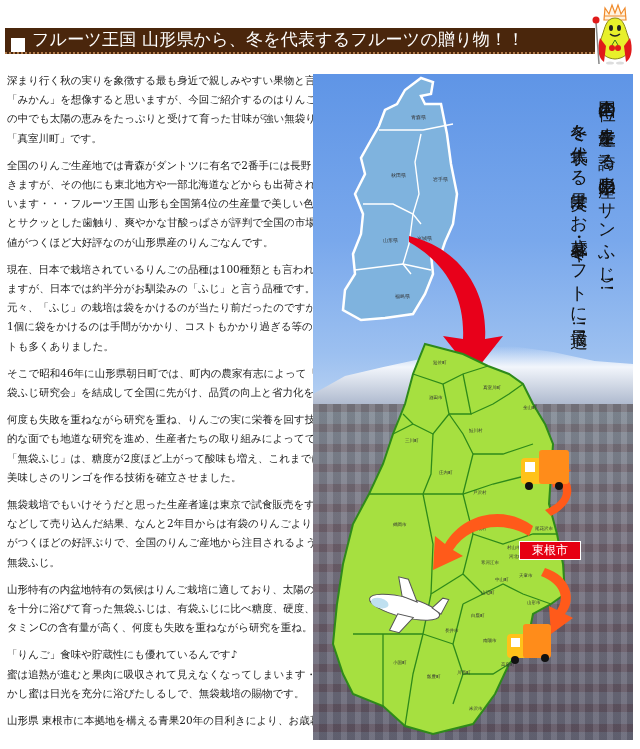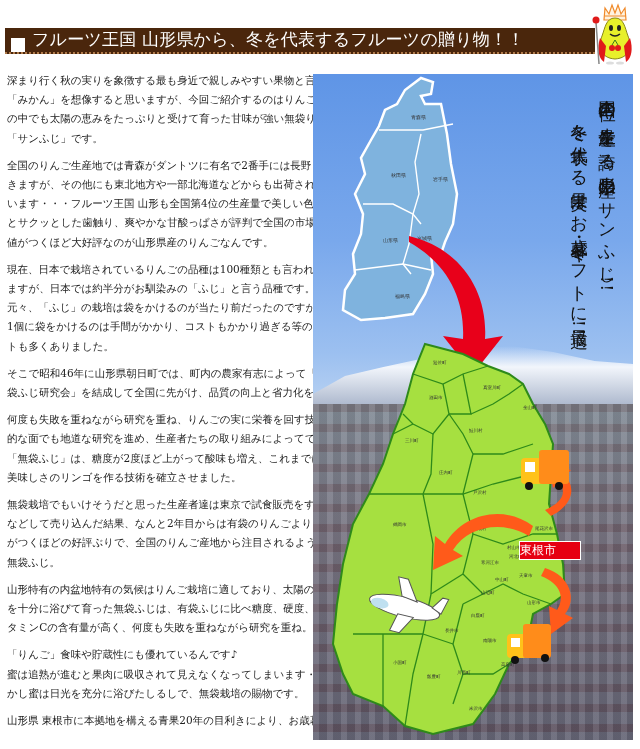--- a/index.html
+++ b/index.html
@@ -36,21 +36,21 @@
 
   .illus svg { position:absolute; left:0; top:0; }
 
   .vtext { position:absolute; writing-mode:vertical-rl; font-family:"DejaVu Serif","Liberation Serif",serif;
     color:#111; font-size:17.5px; line-height:20px; letter-spacing:1.5px; white-space:nowrap; }
   .vtext-1 { left:284px; top:12px; }
   .vtext-2 { left:256px; top:36px; }
 
   .city-label { position:absolute; left:206px; top:467px; width:60px; height:17px;
     background:#e60012; border:1px solid #fff; color:#fff; font-size:12px; line-height:17px;
-    text-align:left; font-family:"DejaVu Serif","Liberation Serif",serif; }
+    text-align:center; font-family:"DejaVu Serif","Liberation Serif",serif; }
 </style>
 </head>
 <body>
 
 <div class="header-bar">
   <span class="header-square"></span>
   <span class="header-title">フルーツ王国 山形県から、冬を代表するフルーツの贈り物！！</span>
 </div>
 
 <svg class="mascot" viewBox="0 0 46 64">
@@ -75,21 +75,21 @@
   <circle cx="4" cy="18" r="3.5" fill="#e01a1a"></circle>
   <ellipse cx="18" cy="61" rx="4" ry="1.6" fill="#ddd"></ellipse>
     <ellipse cx="28" cy="61" rx="4" ry="1.6" fill="#ddd"></ellipse>
 </svg>
 
 <div class="text-col">
   <p>
     <span class="line">深まり行く秋の実りを象徴する最も身近で親しみやすい果物と言えば</span>
     <span class="line">「みかん」を想像すると思いますが、今回ご紹介するのはりんご！そ</span>
     <span class="line">の中でも太陽の恵みをたっぷりと受けて育った甘味が強い無袋りんご</span>
-    <span class="line">「サンふじ」です。</span>
+    <span class="line">「真室川町」です。</span>
   </p>
   <p>
     <span class="line">全国のりんご生産地では青森がダントツに有名で2番手には長野と続</span>
     <span class="line">きますが、その他にも東北地方や一部北海道などからも出荷されて</span>
     <span class="line">います・・・フルーツ王国 山形も全国第4位の生産量で美しい色合い</span>
     <span class="line">とサクッとした歯触り、爽やかな甘酸っぱさが評判で全国の市場で高</span>
     <span class="line">値がつくほど大好評なのが山形県産のりんごなんです。</span>
   </p>
   <p>
     <span class="line">現在、日本で栽培されているりんごの品種は100種類とも言われてい</span>

